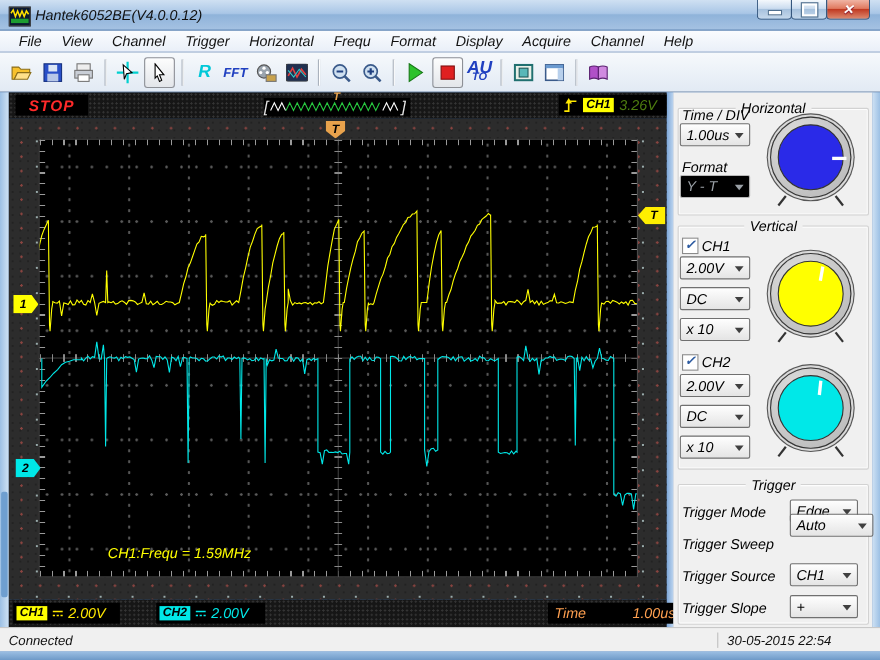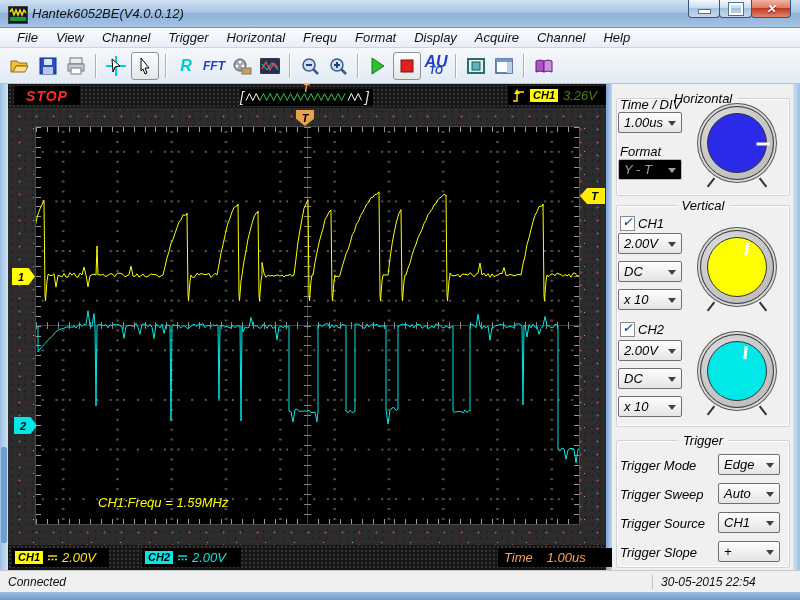--- a/index.html
+++ b/index.html
@@ -88,21 +88,21 @@
   #mk-trig{left:572px;top:80px;width:25px;height:16px;background:#ffee00;
     clip-path:polygon(100% 0,100% 100%,28% 100%,0 50%,28% 0);padding-left:4px;box-sizing:border-box;}
   #mk-ch1{left:4px;top:160px;width:23px;height:17px;background:#ffff00;
     clip-path:polygon(0 0,72% 0,100% 50%,72% 100%,0 100%);padding-right:5px;box-sizing:border-box;}
   #mk-ch2{left:6px;top:309px;width:23px;height:17px;background:#00e8e8;
     clip-path:polygon(0 0,72% 0,100% 50%,72% 100%,0 100%);padding-right:5px;box-sizing:border-box;}
 
   
   #ch1-box{left:4px;top:3px;width:94px;height:19px;gap:4px;padding-left:3px;}
   #ch2-box{left:134px;top:3px;width:96px;height:19px;gap:4px;padding-left:3px;}
-  #time-box{left:490px;top:3px;width:110px;height:19px;gap:14px;padding-left:6px;}
+  #time-box{left:490px;top:3px;width:110px;height:19px;gap:14px;padding-left:6px;justify-content:space-between;}
   .v-y{color:#ffe800;font-size:13px;} .v-c{color:#00e8e8;font-size:13px;}
   .v-o{color:#ffa050;font-size:13px;}
 
   
   #panel{left:612px;top:84px;width:181px;height:486px;background:#f0f0f0;}
   .grp{position:absolute;left:4px;width:172px;border:1px solid #d2d2d2;border-radius:2px;
     box-shadow:inset 0 0 0 1px #fdfdfd;}
   .grp-title{position:absolute;top:-8px;left:50%;transform:translateX(-50%);
     background:#f0f0f0;padding:0 5px;font-size:13px;color:#000;white-space:nowrap;}
   .plabel{position:absolute;font-size:13px;color:#000;}
@@ -428,21 +428,21 @@
 
     <div class="grp" style="top:356px;height:126px;">
       <span class="grp-title">Trigger</span>
     </div>
     <div class="plabel" style="left:8px;top:374px;">Trigger Mode</div>
     <div class="combo" style="left:106px;top:370px;width:62px;">
         <span>Edge</span>
         <span class="arr"></span>
       </div>
     <div class="plabel" style="left:8px;top:403px;">Trigger Sweep</div>
-    <div class="combo" style="left:106px;top:399px;width:62px;">
+    <div class="combo" style="left:106px;top:383px;width:76px;">
         <span>Auto</span>
         <span class="arr"></span>
       </div>
     <div class="plabel" style="left:8px;top:432px;">Trigger Source</div>
     <div class="combo" style="left:106px;top:428px;width:62px;">
         <span>CH1</span>
         <span class="arr"></span>
       </div>
     <div class="plabel" style="left:8px;top:461px;">Trigger Slope</div>
     <div class="combo" style="left:106px;top:457px;width:62px;">

